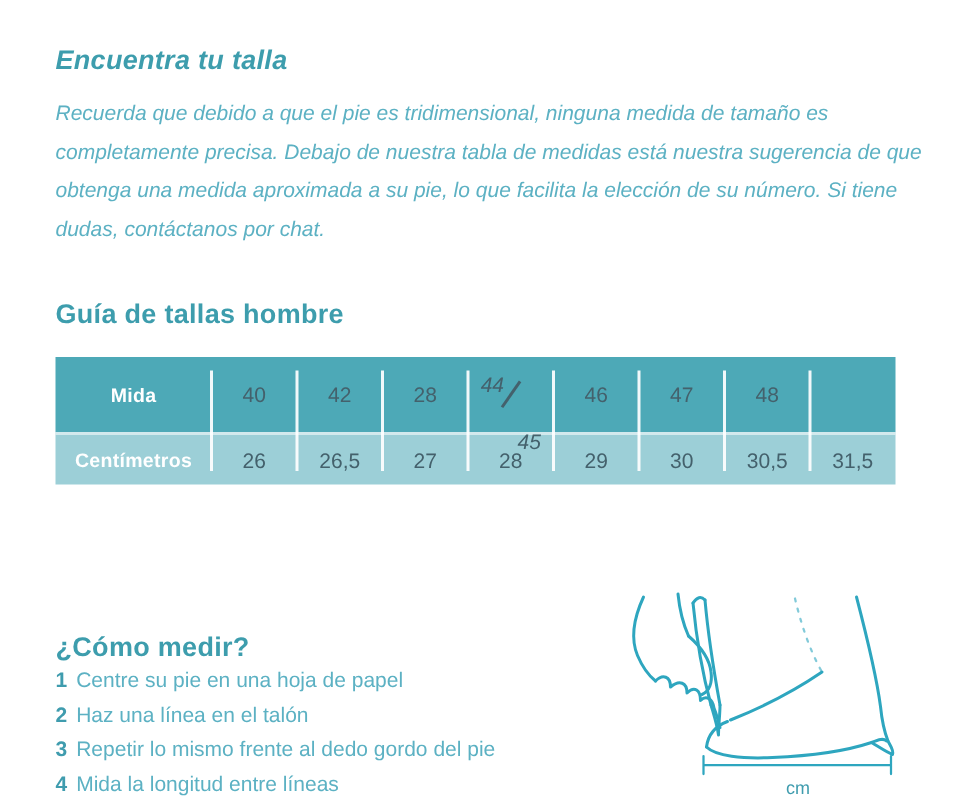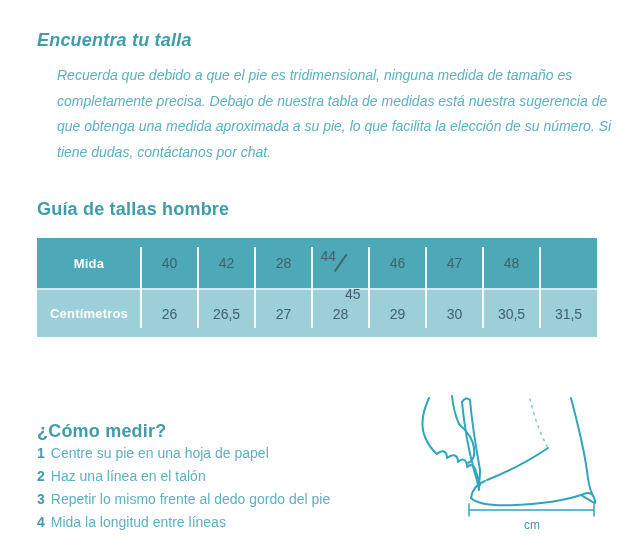--- a/index.html
+++ b/index.html
@@ -16,48 +16,47 @@
     color:var(--heading,#3d9dad);
     letter-spacing:.2px;
   }
   
   #intro { position:absolute; top:30px; left:37px; width:578px;font-style:italic; }
   #intro-paragraph {
     margin-top:12px;
     font-size:14px;
     line-height:25.5px;
     color:var(--body-text,#5cb1c3);
-    margin-left:20px;
   }
   
   #guide-title { position:absolute; top:199px; left:37px; }
   #size-table { position:absolute; top:238px; left:37px; width:560px; }
   .t-row { display:flex; }
   .t-row-sizes { background:var(--row1-bg,#4da9b7); height:50px; }
   .t-row-cm {
     background:var(--row2-bg,#9ccfd7);
-    height:49px;
+    height:35px;
     border-top:2px solid rgba(255,255,255,.55);
   }
   .cell {
     display:flex; align-items:center; justify-content:center;
     font-size:14px;
     color:var(--cell-text,#44616c);
   }
   .cell.label {
     width:104px;
     font-size:13px; font-weight:bold;
     color:#ffffff; letter-spacing:.2px;
   }
   .cell.num { width:57px; }
   .divider {
     position:absolute; width:2px; top:9px; bottom:9px;
     background:rgba(255,255,255,.92);
   }
-  .split { display:flex; align-items:center; justify-content:center; }
+  .split { display:flex; align-items:center; justify-content:center;font-style:italic; }
   .split-top { transform:translateY(-7px); }
   .split-bar {
     width:21px; height:1.5px; margin:0 -6px;
     background:var(--cell-text,#44616c);
     transform:rotate(-55deg);
   }
   .split-bottom { transform:translateY(7px);margin-top:48px; }
   
   #howto-title { position:absolute; top:396px; left:37px;margin-top:25px; }
   #steps { position:absolute; top:442px; left:37px; }

